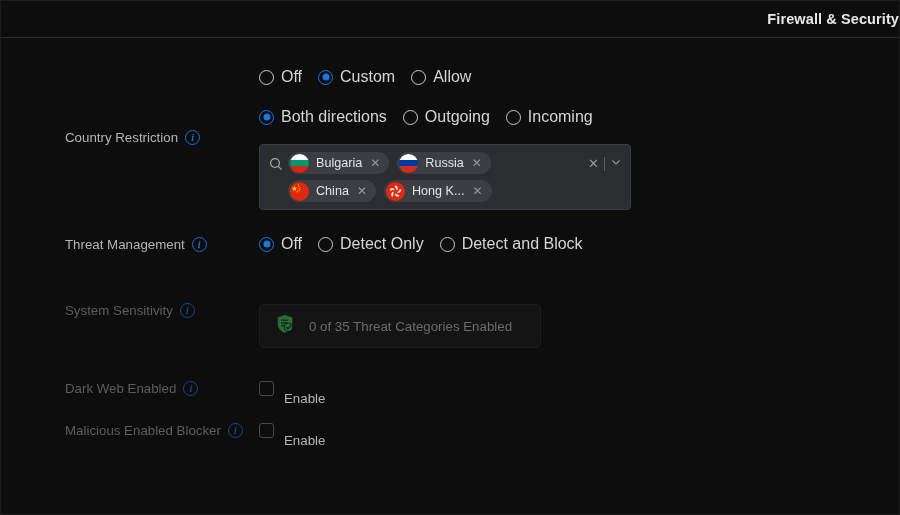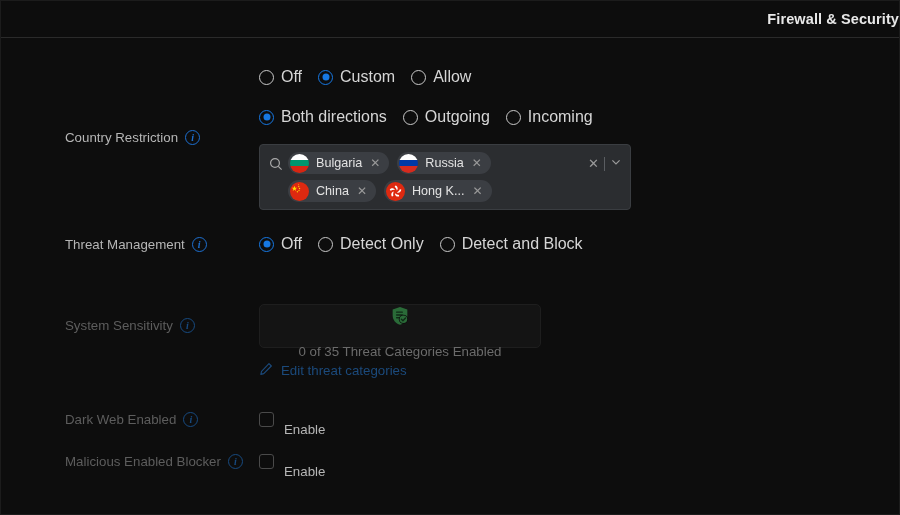--- a/index.html
+++ b/index.html
@@ -208,21 +208,20 @@
     width: 282px;
     height: 44px;
     background: #141414;
     border: 1px solid #1e1e1e;
     border-radius: 5px;
     display: flex;
     align-items: center;
     gap: 13px;
     padding: 0 14px;
     box-sizing: border-box;
-    flex-direction: column;
   }
   .threat-summary-text {
     color: #6b6b6b;
     font-size: 13.3px;
   }
   .edit-link {
     margin-top: 14px;
     display: flex;
     align-items: center;
     gap: 8px;
@@ -434,28 +433,20 @@
               <rect x="7.6" y="10.1" width="7.6" height="1.5" rx=".7" fill="#0f2a16"></rect>
               <rect x="7.6" y="13.2" width="5" height="1.5" rx=".7" fill="#0f2a16"></rect>
               <circle cx="15.7" cy="15.6" r="5" fill="#0d0d0d"></circle>
               <circle cx="15.7" cy="15.6" r="4.1" fill="#2a6b38"></circle>
               <polyline points="13.6,15.6 15.2,17.2 18,14.2" fill="none" stroke="#0f2a16" stroke-width="1.5" stroke-linecap="round" stroke-linejoin="round"></polyline>
             </svg>
           </span>
           <span class="threat-summary-text">0 of 35 Threat Categories Enabled</span>
         </div>
 
-        <div class="edit-link">
-          <span>
-            <svg width="14" height="14" viewBox="0 0 16 16">
-              <path d="M11.4 1.9 L14.1 4.6 L5.4 13.3 L2.1 14.1 L2.9 10.8 Z" fill="none" stroke="#1b4a7c" stroke-width="1.3" stroke-linejoin="round"></path>
-            </svg>
-          </span>
-          <span>Edit threat categories</span>
-        </div>
       </div>
     </div>
 
     <div class="sp-26"></div>
 
     <div class="row">
       <div class="row-label dim">
         <span>Dark Web Enabled</span>
         <span class="info-icon dim">i</span>
       </div>

